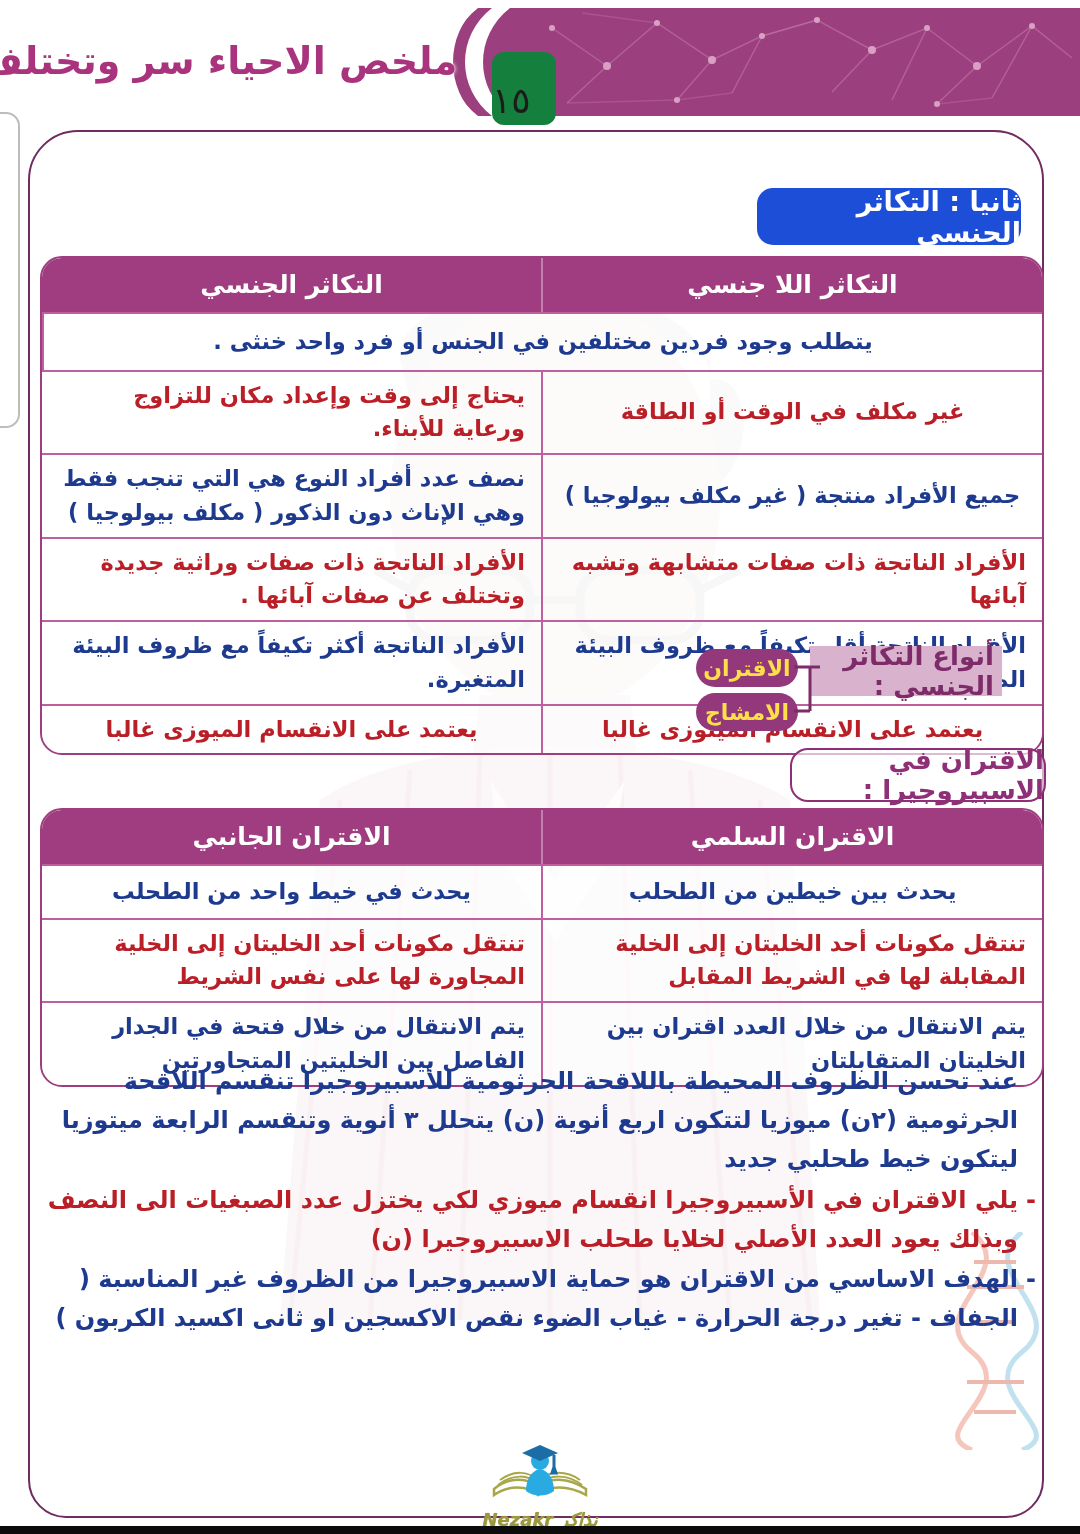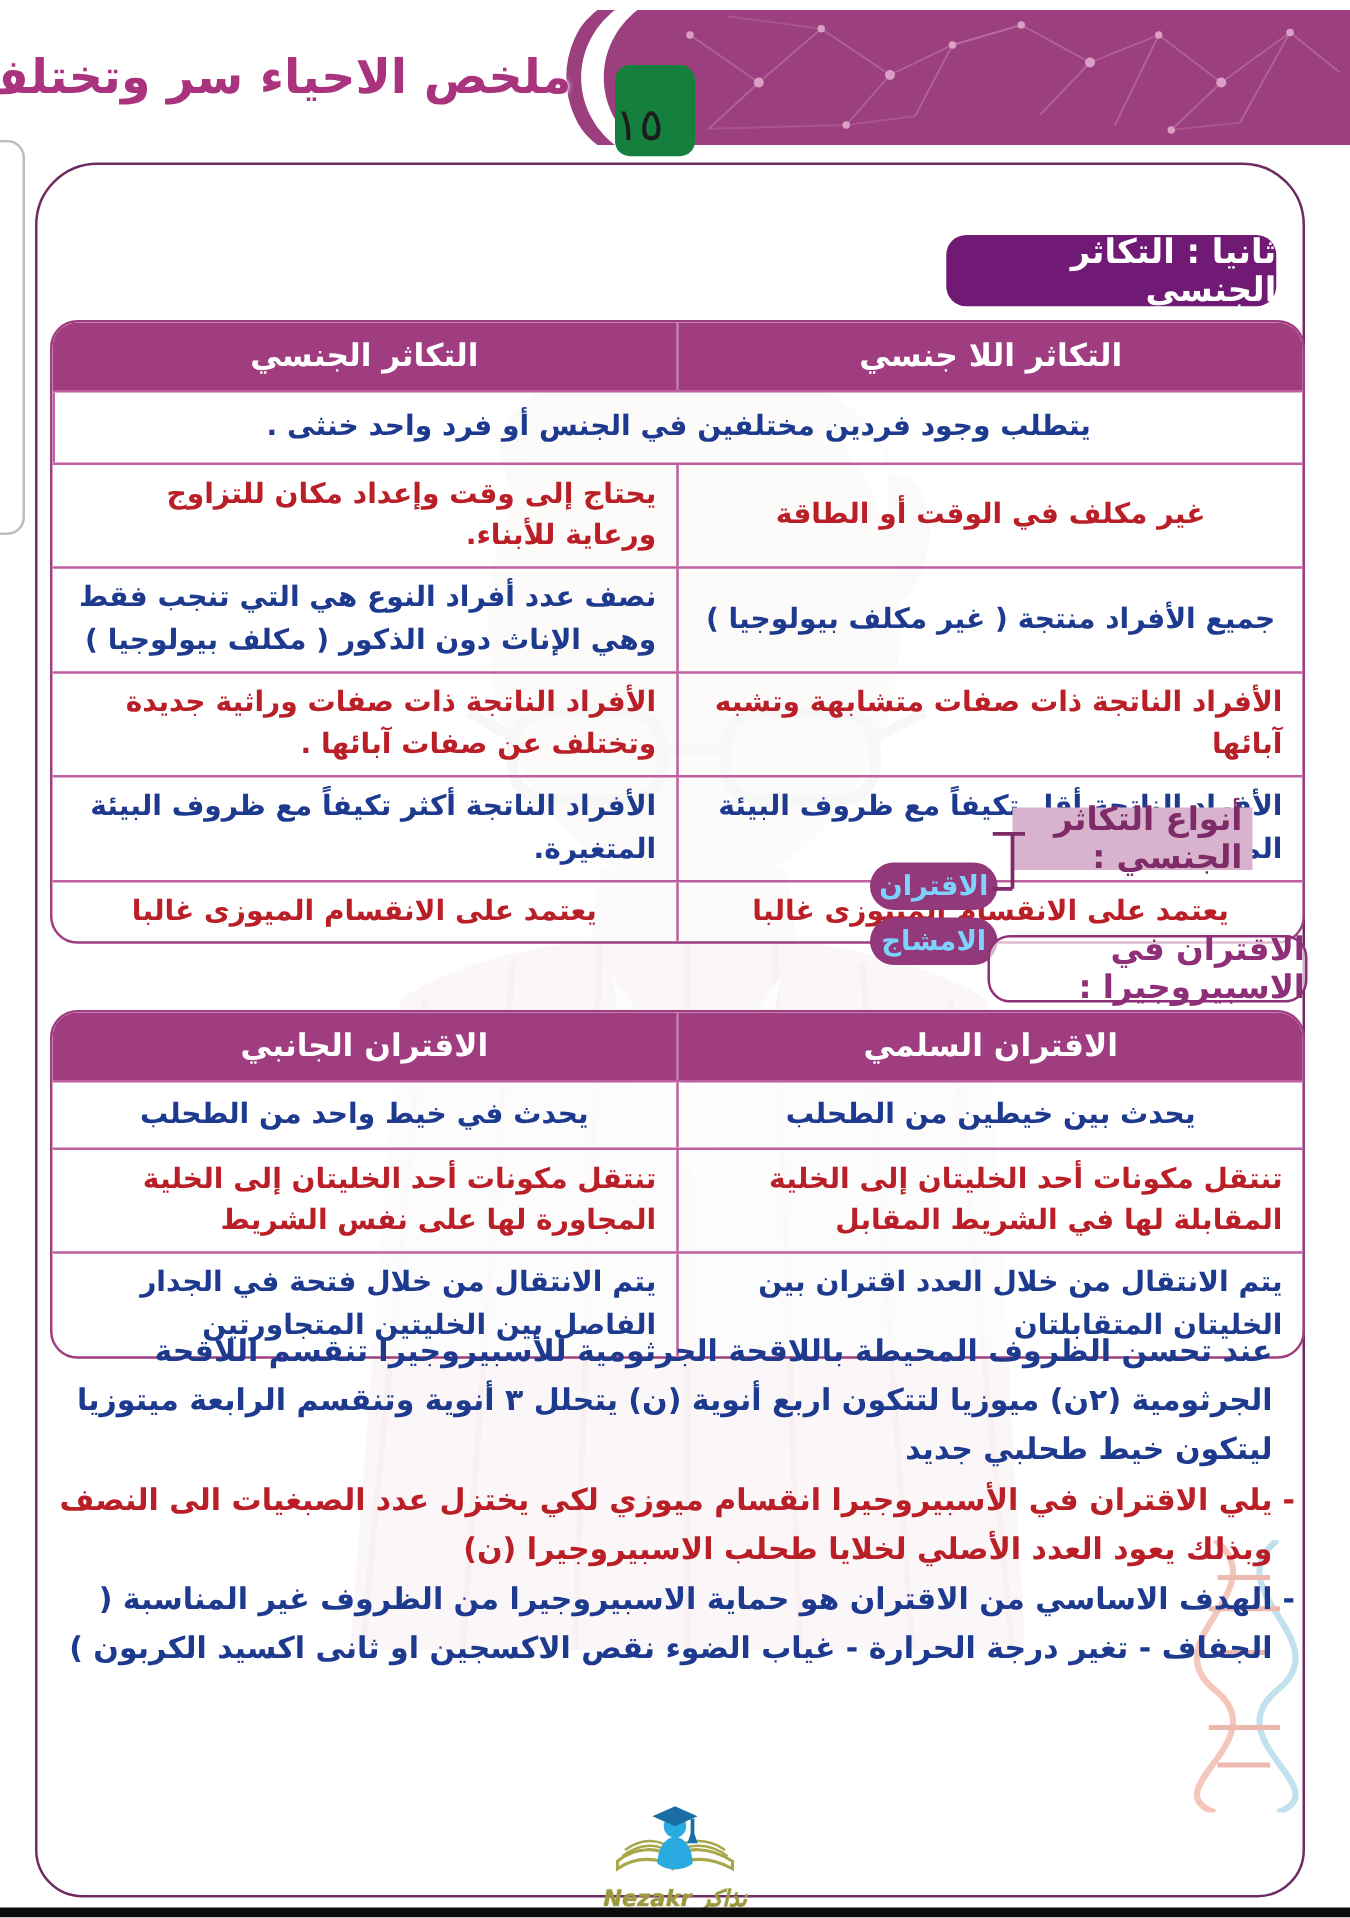--- a/index.html
+++ b/index.html
@@ -30,21 +30,21 @@
   .content-box{
     position:absolute;left:28px;top:130px;width:1016px;height:1388px;
     border:2.5px solid #6e2c60;border-radius:50px 50px 38px 38px;box-sizing:border-box;
   }
   
   .portrait{position:absolute;left:280px;top:240px;width:540px;height:1080px;opacity:0.12;pointer-events:none;}
   .dna{position:absolute;left:912px;top:1232px;width:152px;height:218px;opacity:0.75;pointer-events:none;}
   
   .section-title{
     position:absolute;left:757px;top:188px;width:264px;height:57px;
-    background:#701a75;border-radius:16px;color:#ffffff;
+    background:#1d4ed8;border-radius:16px;color:#ffffff;
     font-size:27px;font-weight:bold;display:flex;align-items:center;justify-content:center;direction:rtl;
   }
   
   .ctable{
     position:absolute;left:40px;width:1004px;
     border:2.5px solid #a03c80;border-radius:22px;overflow:hidden;
     direction:rtl;box-sizing:border-box;background:rgba(255,255,255,0.35);
   }
   .t1{top:256px;}
   .t2{top:808px;}
@@ -62,22 +62,22 @@
   .mh56{min-height:56px;} .mh52{min-height:52px;} .mh70{min-height:70px;}
   .mh50{min-height:50px;} .mh44{min-height:44px;} .mh78{min-height:78px;}
   
   .types-strip{
     position:absolute;left:810px;top:646px;width:192px;height:50px;
     background:#d9b3ce;color:#7e2b69;font-size:26px;font-weight:bold;
     display:flex;align-items:center;direction:rtl;padding-right:8px;box-sizing:border-box;
   }
   .pill{
     position:absolute;left:696px;width:102px;height:38px;background:#93387a;
-    border-radius:19px;color:#7dd3fc;font-size:22px;font-weight:bold;
-    display:flex;align-items:center;justify-content:center;direction:rtl;margin-top:41px;
+    border-radius:19px;color:#fde047;font-size:22px;font-weight:bold;
+    display:flex;align-items:center;justify-content:center;direction:rtl;
   }
   .pill1{top:649px;} .pill2{top:693px;}
   .connector{position:absolute;left:794px;top:650px;width:26px;height:76px;pointer-events:none;}
   
   .spiro-title{
     position:absolute;left:790px;top:748px;width:256px;height:54px;
     border:2.5px solid #8e2f77;border-radius:18px;background:rgba(255,255,255,0.65);
     color:#8e2f77;font-size:26px;font-weight:bold;
     display:flex;align-items:center;justify-content:center;direction:rtl;box-sizing:border-box;
   }

